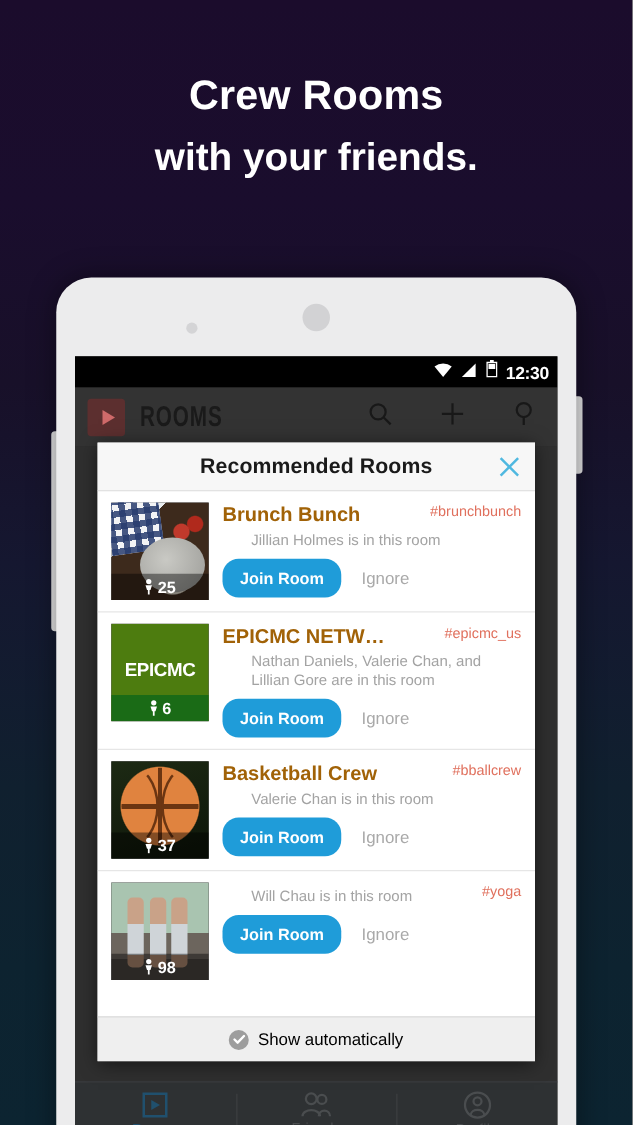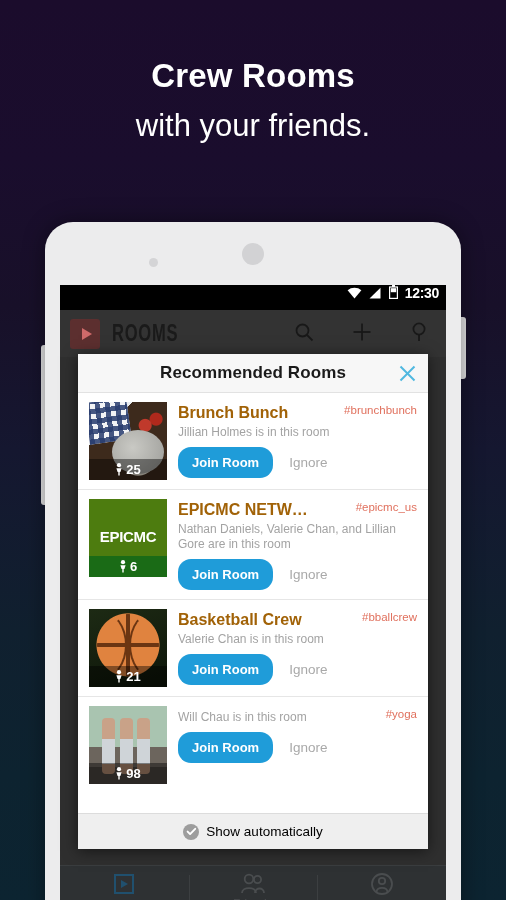--- a/index.html
+++ b/index.html
@@ -36,21 +36,21 @@
     color: #ffffff;
   }
   .headline .line1 {
     font-size: 33px;
     font-weight: bold;
     letter-spacing: 0.2px;
     line-height: 42px;
   }
   .headline .line2 {
     font-size: 31px;
-    font-weight: normal;
+    font-weight: bold;
     line-height: 42px;
     margin-top: 8px;
   }
 
   
   .phone {
     position: absolute;
     left: 45px;
     top: 222px;
     width: 416px;
@@ -107,21 +107,21 @@
     background: #2b2b2b;
     overflow: hidden;
   }
 
   
   .statusbar {
     position: relative;
     height: 25px;
     background: #000000;
     display: flex;
-    align-items: flex-start;
+    align-items: center;
     justify-content: flex-end;
     padding-right: 7px;
     gap: 7px;
   }
   .sb-clock {
     color: #ffffff;
     font-size: 14px;
     font-weight: bold;
     letter-spacing: -0.3px;
   }
@@ -312,20 +312,21 @@
     font-size: 11.5px;
     color: #e0705d;
     white-space: nowrap;
   }
   .room-sub {
     font-size: 12px;
     color: #a3a3a3;
     line-height: 15px;
     margin-top: 3px;
     padding-right: 4px;
+    margin-left: 23px;
   }
   .room-actions {
     display: flex;
     align-items: center;
     gap: 16px;
     margin-top: 7px;
   }
   .btn-join {
     background: #1f9cd9;
     color: #ffffff;
@@ -617,21 +618,21 @@
       <div class="room-row">
         <div class="thumb">
           <div class="art art-bball">
             <div class="seam"></div>
           </div>
           <div class="badge">
             <svg width="8" height="13" viewBox="0 0 8 13">
               <circle cx="4" cy="2.2" r="2.1" fill="#ffffff"></circle>
               <path d="M1.4 5.2 H6.6 L5.4 9 H4.7 L4.7 12.6 H3.3 L3.3 9 H2.6 Z" fill="#ffffff"></path>
             </svg>
-            <span>21</span>
+            <span>37</span>
           </div>
         </div>
         <div class="room-info">
           <div class="room-title">Basketball Crew</div>
           <div class="room-hash">#bballcrew</div>
           <div class="room-sub">Valerie Chan is in this room</div>
           <div class="room-actions">
             <button class="btn-join">Join Room</button>
             <button class="btn-ignore">Ignore</button>
           </div>

